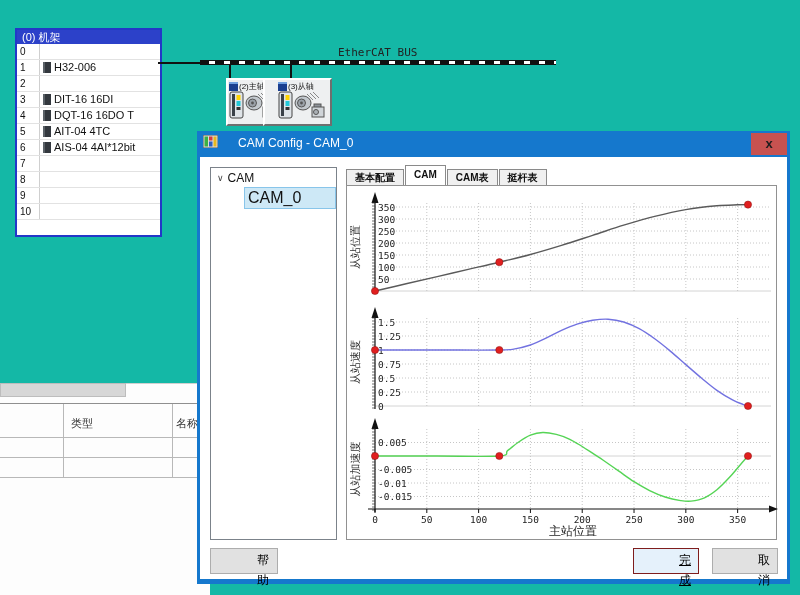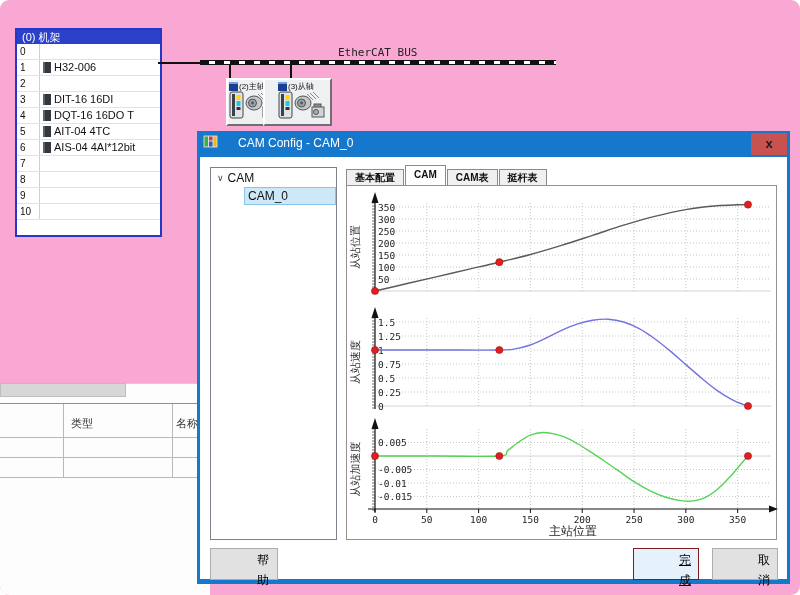--- a/index.html
+++ b/index.html
@@ -1,17 +1,17 @@
 <!DOCTYPE html>
 <html><head>
 <meta charset="utf-8">
 <style>
   html,body{margin:0;padding:0;}
-  .screen{position:relative;width:800px;height:595px;background:#f9a8d4;overflow:hidden;
-          font-family:"Liberation Sans",sans-serif;color:#111;border-radius:9px;}
+  .screen{position:relative;width:800px;height:595px;background:#14b8a6;overflow:hidden;
+          font-family:"Liberation Sans",sans-serif;color:#111;}
   
   .rack{position:absolute;left:15px;top:28px;width:143px;background:#fff;border:2px solid #2337c8;}
   .rack-header{height:14px;background:#2c41c9;color:#fff;font-size:11px;line-height:14px;padding-left:5px;}
   .rack-row{display:flex;height:15px;border-bottom:1px solid #e2e2e2;font-size:10px;line-height:15px;}
   .rack-num{width:19px;padding-left:3px;border-right:1px solid #cfcfcf;}
   .rack-label{display:flex;align-items:center;padding-left:3px;font-size:11px;white-space:nowrap;}
   .mod-icon{display:inline-block;width:6px;height:11px;background:#33383e;border-left:2px solid #5a6167;margin-right:3px;}
   .rack-tail{height:15px;}
   
   .conn-h{position:absolute;left:158px;top:62px;width:44px;height:2px;background:#111;}
@@ -34,28 +34,28 @@
   .bg-colhead{position:absolute;top:416px;font-size:11px;color:#333;}
   
   .dialog{position:absolute;left:197px;top:131px;width:593px;height:453px;background:#1578cd;}
   .dlg-client{position:absolute;left:3px;top:26px;width:587px;height:422px;background:#fff;}
   .dlg-title{position:absolute;left:6px;top:4px;display:flex;align-items:center;gap:20px;color:#fff;font-size:12px;}
   .dlg-close{position:absolute;right:3px;top:2px;width:36px;height:22px;background:#c75250;color:#1d1d1d;
              font-size:13px;font-weight:bold;text-align:center;line-height:21px;cursor:pointer;}
   .tree{position:absolute;left:13px;top:36px;width:127px;height:373px;background:#fff;border:1px solid #7b828a;box-sizing:border-box;}
   .tree-root{display:flex;align-items:center;gap:4px;padding:3px 0 1px 6px;font-size:12px;}
   .tree-chev{font-size:9px;color:#444;}
-  .tree-child{margin-left:33px;margin-top:1px;background:#cde8f6;border:1px solid #88c5ea;font-size:12px;padding:1px 3px;}
+  .tree-child{margin-left:33px;margin-top:1px;background:#cde8f6;border:1px solid #88c5ea;font-size:16px;padding:1px 3px;}
   .tabs{position:absolute;left:149px;top:35px;height:19px;display:flex;align-items:flex-end;}
   .tab{box-sizing:border-box;height:16px;padding:1px 8px 0;font-size:10px;background:#f0f0f0;
        border:1px solid #8a8a8a;border-bottom:none;margin-right:1px;position:relative;z-index:1;font-weight:bold;}
   .tab.active{height:20px;padding-top:3px;background:#fff;z-index:3;}
   .tab-panel{position:absolute;left:149px;top:54px;width:431px;height:355px;background:#fff;border:1px solid #919191;box-sizing:border-box;z-index:2;}
   .chart{position:absolute;left:3px;}
-  .btn{position:absolute;height:32px;background:#e1e1e1;border:1px solid #adadad;font-size:12px;
+  .btn{position:absolute;height:26px;background:#e1e1e1;border:1px solid #adadad;font-size:12px;
        text-align:center;line-height:20px;box-sizing:border-box;cursor:pointer;padding-left:44px;}
   .btn.default{background:#e5f1fb;border:1px solid #7f1d1d;text-decoration:underline;}
   svg text{font-family:"DejaVu Sans Mono",monospace;}
   svg text.cjk{font-family:"Liberation Sans",sans-serif;}
 </style>
 </head>
 <body>
 
 <div class="screen">
 

